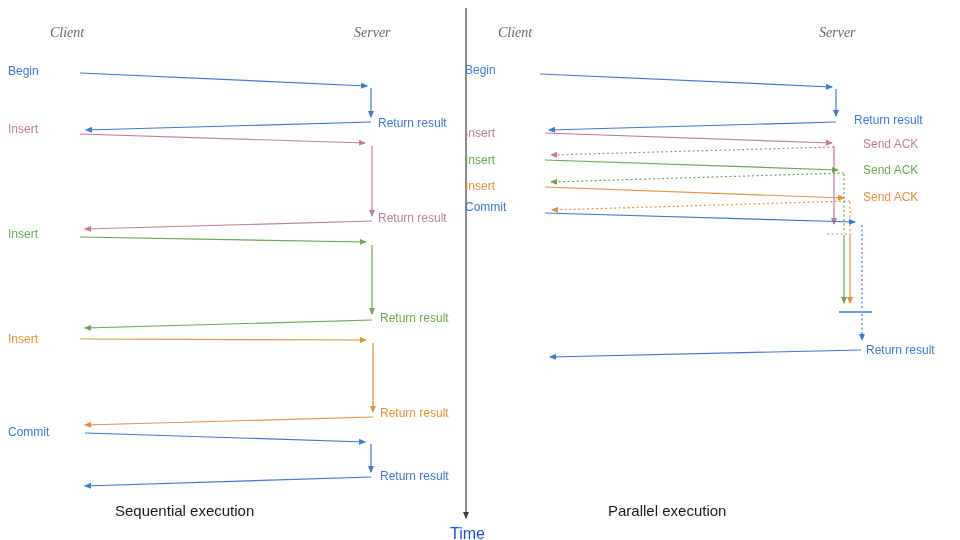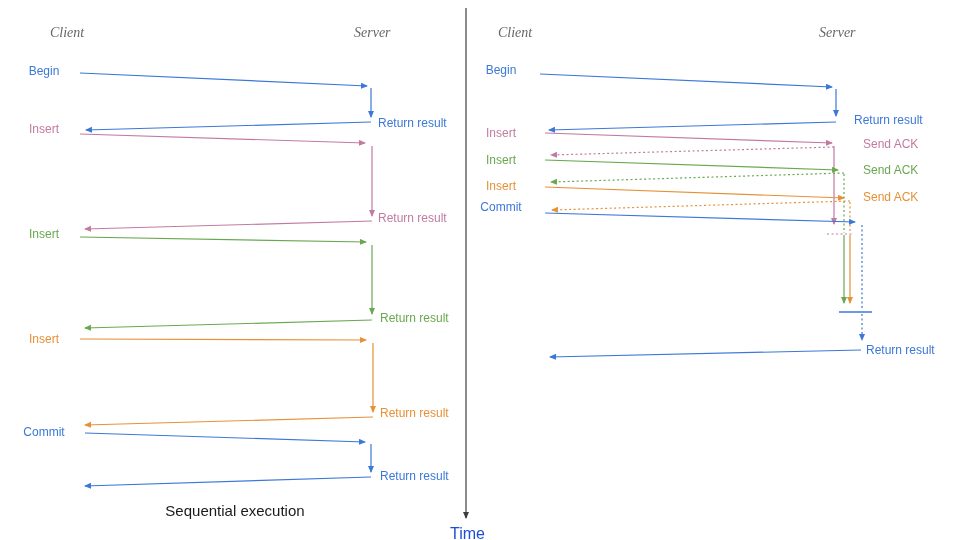--- a/index.html
+++ b/index.html
@@ -19,27 +19,27 @@
   .hdr{
     position:absolute;
     font-size:14px;
     font-style:italic;
     color:#666666;
     white-space:nowrap;
     font-family:Liberation Serif, serif;
   }
   .client-lbl{
     width:72px;
-    text-align:center;
+    text-align:left;
   }
   .title{
     position:absolute;
     font-size:15px;
     color:#1a1a1a;
-    text-align:center;
+    text-align:left;
     width:240px;
     white-space:nowrap;
   }
   .time-lbl{
     position:absolute;
     font-size:16px;
     color:#1d4ed8;
     white-space:nowrap;
   }
 </style>
@@ -152,16 +152,17 @@
   <div class="lbl client-lbl" style="left: 465px; top: 153px; color: rgb(106, 168, 79);">Insert</div>
   <div class="lbl client-lbl" style="left: 465px; top: 179px; color: rgb(230, 145, 56);">Insert</div>
   <div class="lbl client-lbl" style="left: 465px; top: 200px; color: rgb(59, 120, 216);">Commit</div>
 
   <div class="lbl" style="left: 854px; top: 113px; color: rgb(59, 120, 216);">Return result</div>
   <div class="lbl" style="left: 863px; top: 137px; color: rgb(194, 123, 160);">Send ACK</div>
   <div class="lbl" style="left: 863px; top: 163px; color: rgb(106, 168, 79);">Send ACK</div>
   <div class="lbl" style="left: 863px; top: 190px; color: rgb(230, 145, 56);">Send ACK</div>
   <div class="lbl" style="left: 866px; top: 343px; color: rgb(59, 120, 216);">Return result</div>
 
+  <div class="title" style="left:608px;top:502px;">Parallel execution</div>
 
   <div class="time-lbl" style="left:450px;top:525px;">Time</div>
 
 </div>
 
 </body></html>

